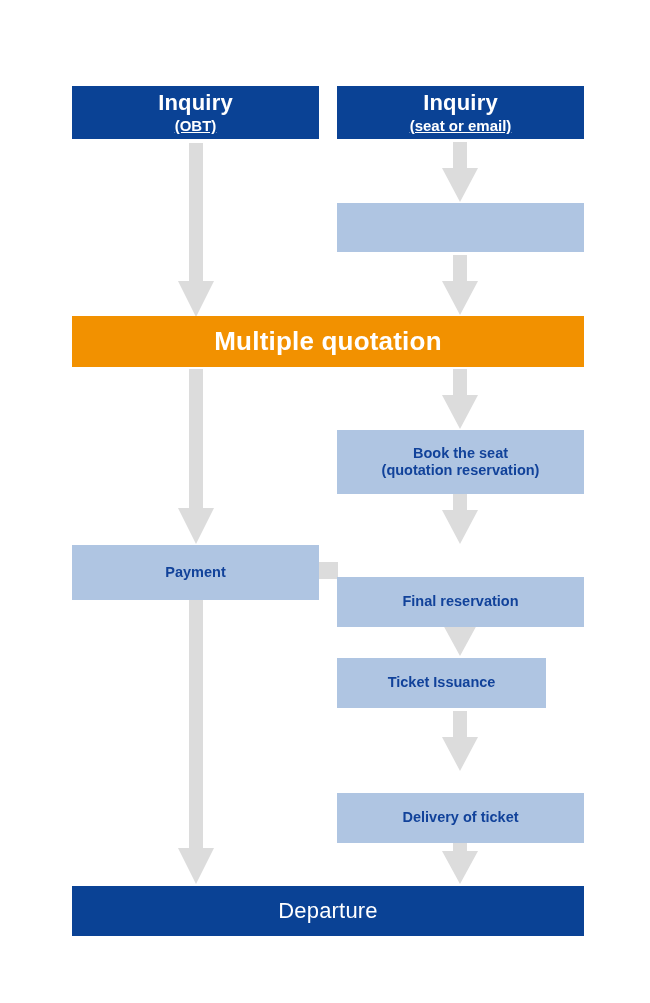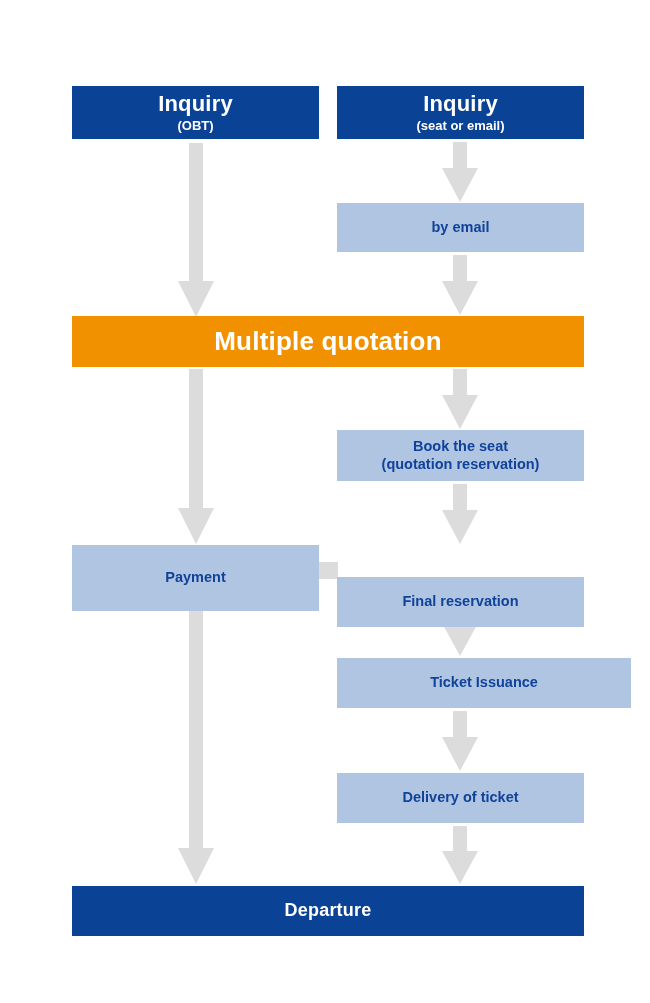--- a/index.html
+++ b/index.html
@@ -40,40 +40,41 @@
   .node-dark {
     background: #0a4295;
     color: #ffffff;
   }
   .node-dark .line1 {
     font-size: 22px;
     font-weight: bold;
     letter-spacing: .2px;
   }
   .node-dark .line2 {
-    font-size: 13px;
+    font-size: 15px;
     font-weight: bold;
     margin-top: 1px;
+    text-decoration: underline;
   }
 
   
   .node-orange {
     background: #f29100;
     color: #ffffff;
   }
   .node-orange .line1 {
     font-size: 26px;
     font-weight: bold;
     letter-spacing: .2px;
   }
 
   
   .node-terminal .line1 {
-    font-size: 18px;
-    font-weight: bold;
+    font-size: 22px;
+    font-weight: normal;
     letter-spacing: .2px;
   }
 
   
   .node-light {
     background: #afc5e2;
     color: #11429a;
   }
   .node-light .line1,
   .node-light .line2 {
@@ -169,45 +170,44 @@
     <span class="line1">Inquiry</span>
     <span class="line2">(OBT)</span>
   </div>
 
   <div class="node node-dark" style="left:337px; top:86px; width:247px; height:53px;">
     <span class="line1">Inquiry</span>
     <span class="line2">(seat or email)</span>
   </div>
 
   <div class="node node-light" style="left:337px; top:203px; width:247px; height:49px;">
-    <span class="line2">by email</span>
   </div>
 
   <div class="node node-orange" style="left:72px; top:316px; width:512px; height:51px;">
     <span class="line1">Multiple quotation</span>
   </div>
 
-  <div class="node node-light" style="left:337px; top:430px; width:247px; height:51px;">
+  <div class="node node-light" style="left:337px; top:430px; width:247px; height:64px;">
     <span class="line1">Book the seat</span>
     <span class="line2">(quotation reservation)</span>
   </div>
 
-  <div class="node node-light" style="left:72px; top:545px; width:247px; height:66px;">
+  <div class="node node-light" style="left:72px; top:545px; width:247px; height:55px;">
     <span class="line1">Payment</span>
   </div>
 
   <div class="node node-light" style="left:337px; top:545px; width:247px; height:50px;margin-top:32px;">
     <span class="line1">Final reservation</span>
   </div>
 
-  <div class="node node-light" style="left:337px; top:658px; width:294px; height:50px;align-items:center;">
+  <div class="node node-light" style="left:337px; top:658px; width:209px; height:50px;align-items:center;">
     <span class="line1">Ticket Issuance</span>
   </div>
 
-  <div class="node node-light" style="left:337px; top:773px; width:247px; height:50px;">
+  <div class="node node-light" style="left:337px; top:793px; width:247px; height:50px;">
     <span class="line1">Delivery of ticket</span>
   </div>
 
   <div class="node node-dark node-terminal" style="left:72px; top:886px; width:512px; height:50px;">
     <span class="line1">Departure</span>
   </div>
 
 </div>
 
 </body></html>

